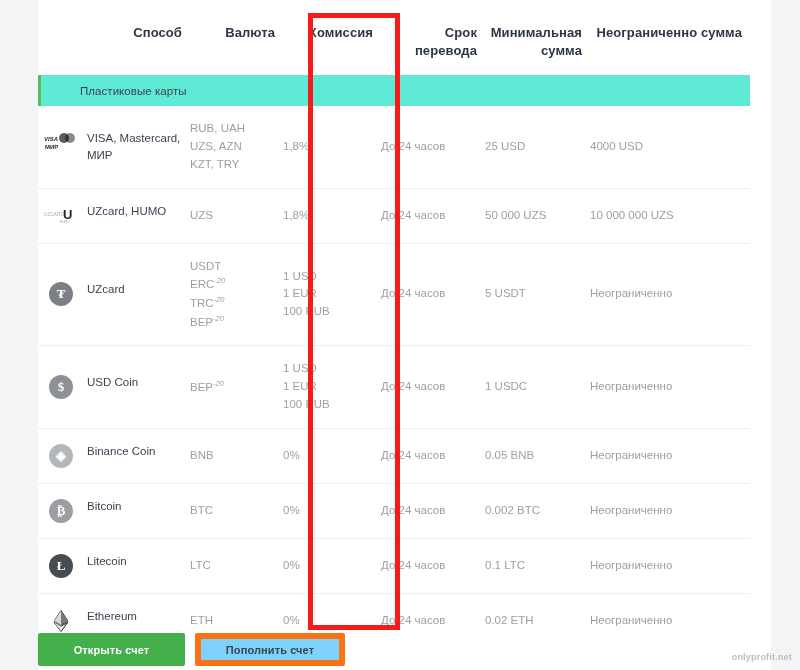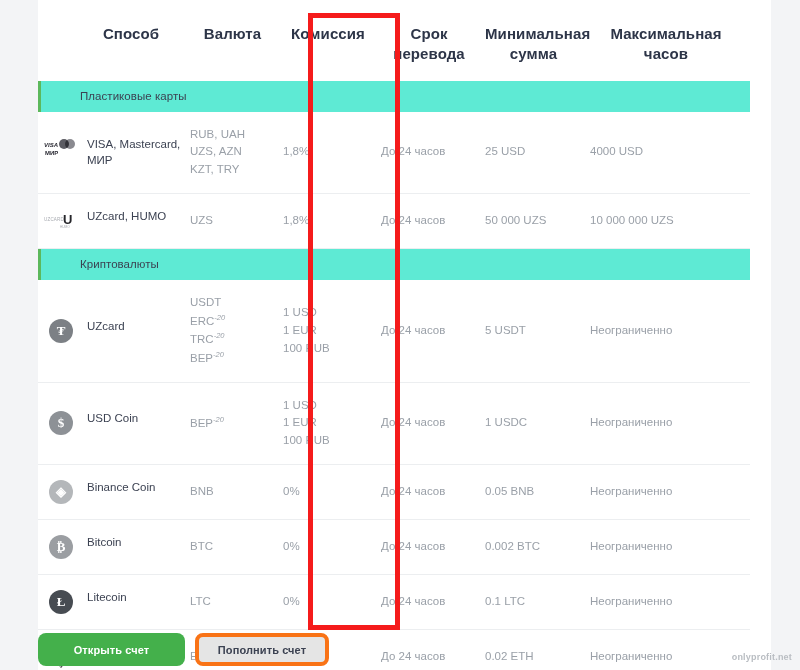--- a/index.html
+++ b/index.html
@@ -35,22 +35,22 @@
   }
 
   table.fees col.c-method   { width: 152px; }
   table.fees col.c-currency { width:  93px; }
   table.fees col.c-fee      { width:  98px; }
   table.fees col.c-term     { width: 104px; }
   table.fees col.c-min      { width: 105px; }
   table.fees col.c-max      { width: 160px; }
 
   thead th {
-    text-align: center;
-    font-size: 15px;
+    text-align: right;
+    font-size: 13px;
     font-weight: bold;
     color: #2d3548;
     padding: 24px 8px 16px 0;
     vertical-align: top;
     line-height: 1.35;
     letter-spacing: 0.1px;
   }
   thead th.first { padding-left: 42px; }
 
   
@@ -179,39 +179,39 @@
   #btn-row {
     position: absolute;
     left: 0px;
     top: 633px;
     display: flex;
     gap: 10px;
   }
   .btn {
     font-size: 11px;
     font-weight: bold;
-    border-radius: 8px;
+    border-radius: 2px;
     display: flex;
     align-items: center;
     justify-content: center;
     box-sizing: border-box;
     cursor: pointer;
     letter-spacing: 0.1px;
   }
   .btn.primary {
     width: 147px; height: 33px;
     background: #44b04b;
     color: #ffffff;
     border: none;
   }
   .btn.secondary {
-    width: 134px; height: 33px;
-    background: #e5e5e5;
+    width: 150px; height: 33px;
+    background: #7dd3fc;
     color: #3c4252;
-    border: 4px solid #f97316;
+    border: 6px solid #f97316;
   }
 
   
   #highlight {
     position: absolute;
     left: 308px;
     top: 13px;
     width: 92px;
     height: 617px;
     border: 5px solid #f51b1b;
@@ -249,21 +249,21 @@
         <col class="c-min">
         <col class="c-max">
     </colgroup>
     <thead>
       <tr>
         <th class="first">Способ</th>
         <th>Валюта</th>
         <th>Комиссия</th>
         <th>Срок перевода</th>
         <th>Минимальная сумма</th>
-        <th>Максимальная часов</th>
+        <th>Неограниченно сумма</th>
       </tr>
     </thead>
 
     <tbody>
 
       <tr class="section">
         <td colspan="6">
           <div class="section-inner">
             <span class="accent"></span>
             <span class="section-label">Пластиковые карты</span>
@@ -309,28 +309,20 @@
             <span class="method-name">UZcard, HUMO</span>
           </div>
         </td>
         <td>UZS</td>
         <td>1,8%</td>
         <td>До 24 часов</td>
         <td>50 000 UZS</td>
         <td>10 000 000 UZS</td>
       </tr>
 
-      <tr class="section">
-        <td colspan="6">
-          <div class="section-inner">
-            <span class="accent"></span>
-            <span class="section-label">Криптовалюты</span>
-          </div>
-        </td>
-      </tr>
 
       <tr class="data">
         <td class="method">
           <div class="method-cell">
             <span class="logo-slot">
               <span class="coin tether">₮</span>
             </span>
             <span class="method-name">UZcard</span>
           </div>
         </td>

